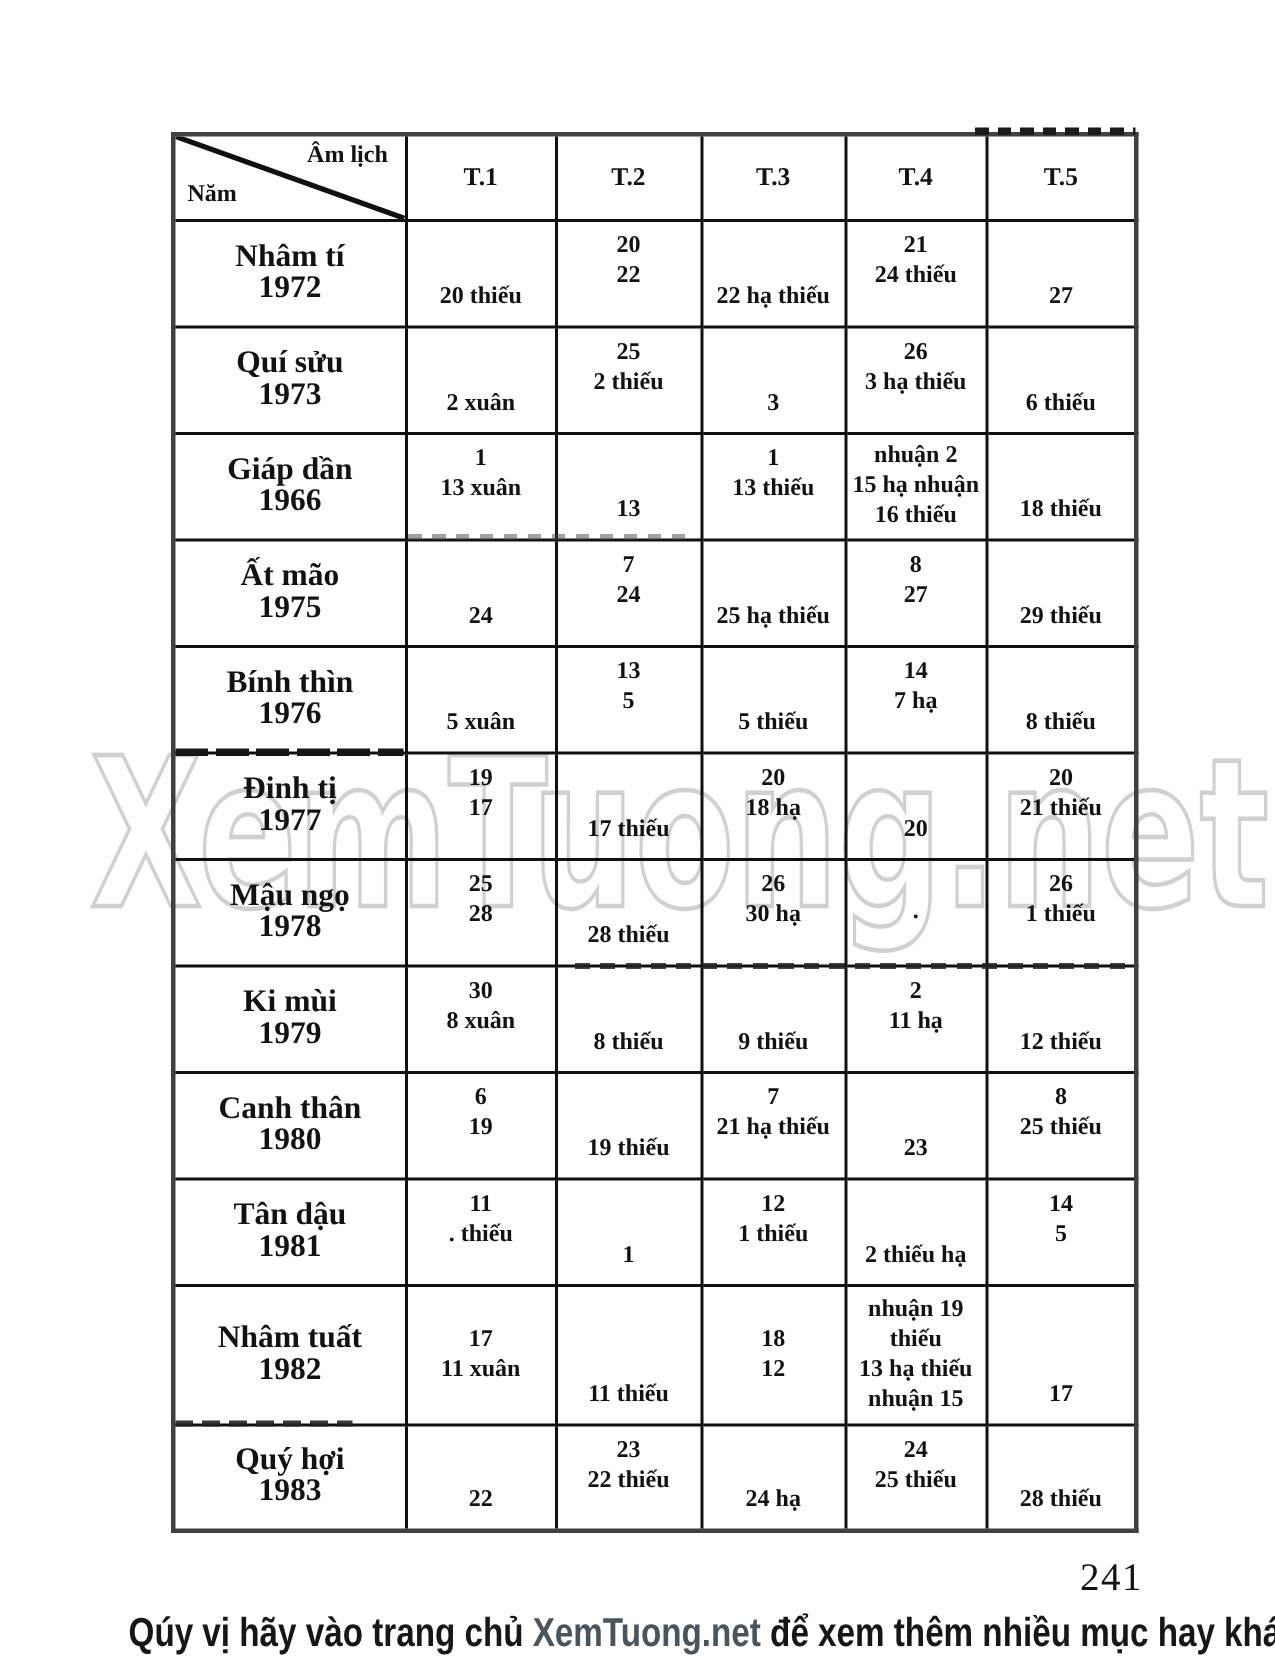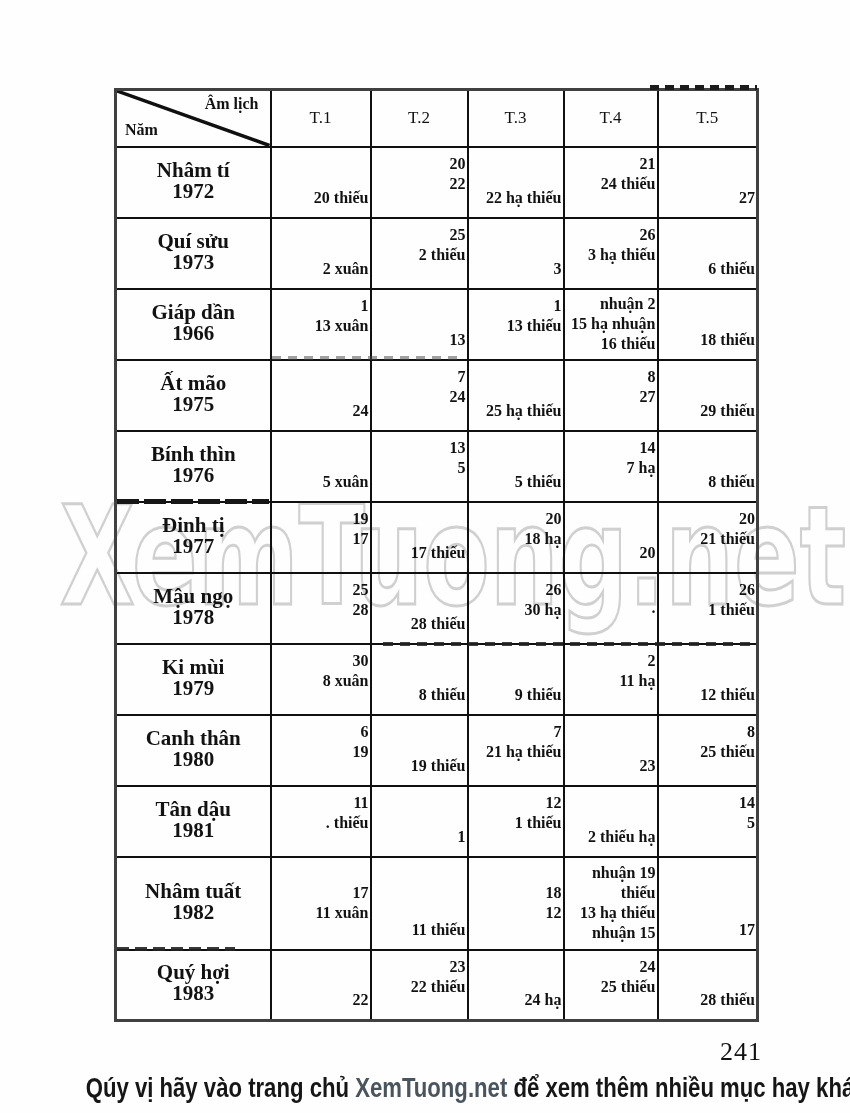--- a/index.html
+++ b/index.html
@@ -16,31 +16,31 @@
   table.cal{
     position:absolute;left:114px;top:88px;z-index:2;
     border-collapse:collapse;table-layout:fixed;width:642px;background:transparent;
     border:3px solid #404040;
   }
   table.cal td, table.cal th{border:2px solid #101010;background:transparent;}
   #head-row{height:57px;}
   #cal-body tr{height:71px;}
   #cal-body tr.tall{height:93px;}
 
-  th.col-head{font-size:17px;font-weight:normal;text-align:center;vertical-align:middle;}
+  th.col-head{font-size:17px;font-weight:bold;text-align:center;vertical-align:middle;}
 
   th.corner{position:relative;padding:0;}
   .corner svg{position:absolute;inset:0;width:100%;height:100%;display:block;}
   .corner .top-label{position:absolute;top:4px;right:11px;font-size:16px;font-weight:bold;}
   .corner .bottom-label{position:absolute;bottom:7px;left:8px;font-size:16px;font-weight:bold;font-family:Liberation Serif, serif;}
 
   td.year-cell{vertical-align:middle;text-align:center;padding-bottom:4px;}
   .y-name,.y-year{font-size:21px;font-weight:bold;line-height:21px;}
 
-  td.data-cell{text-align:right;font-family:Liberation Serif, serif;}
+  td.data-cell{text-align:center;font-family:Liberation Serif, serif;}
   td.align-top{vertical-align:top;padding-top:6px;}
   td.align-bottom{vertical-align:bottom;padding-bottom:9px;}
   td.align-center{vertical-align:middle;margin-left:44px;}
   .cell-line{font-size:16px;font-weight:bold;line-height:20px;white-space:nowrap;}
 
   
   .artifact{position:absolute;z-index:3;}
   .a1{left:650px;top:85px;width:107px;height:5px;
       background:repeating-linear-gradient(90deg,#1b1b1b 0 9px,transparent 9px 15px);}
   .a2{left:117px;top:499px;width:152px;height:5px;

